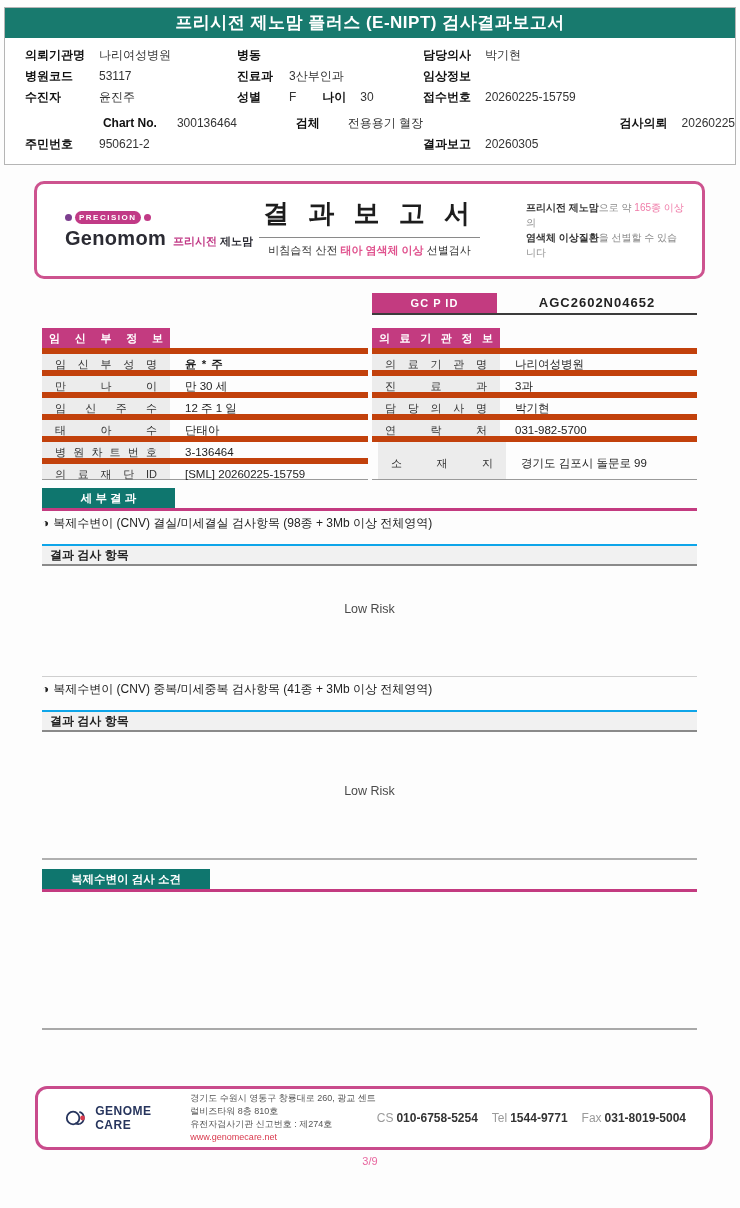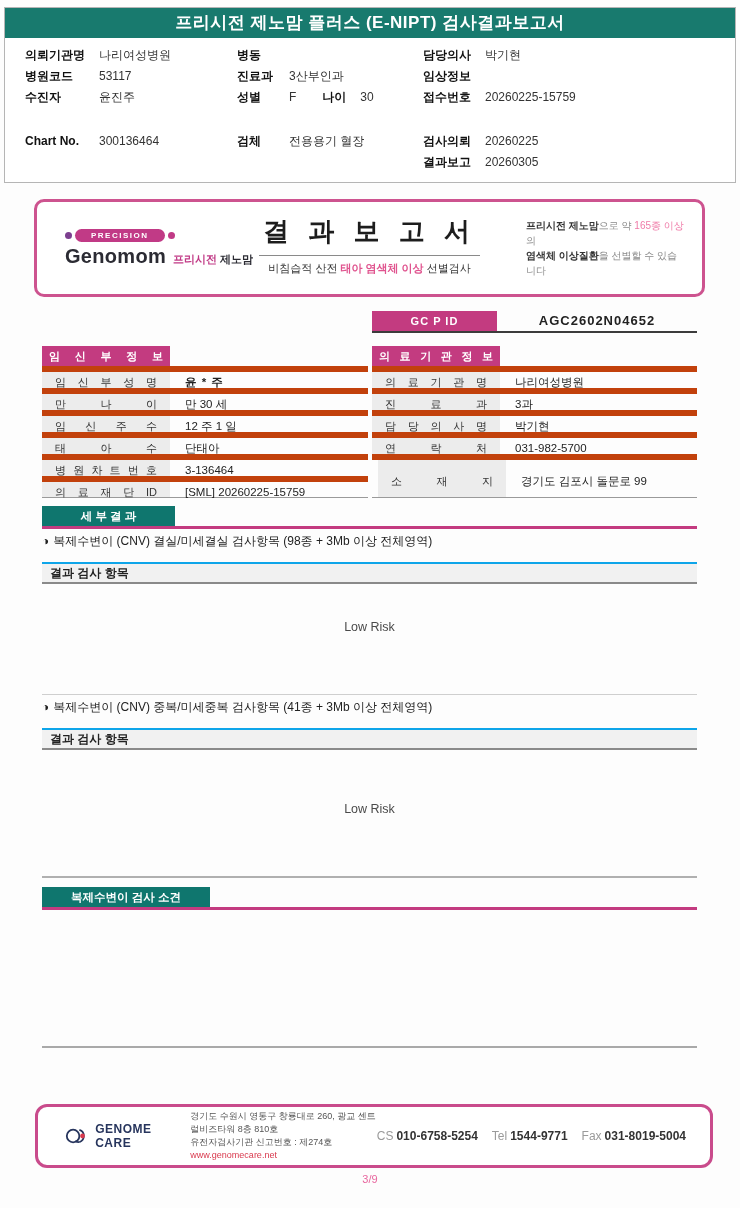--- a/index.html
+++ b/index.html
@@ -9,41 +9,41 @@
   
   .top-block { margin:7px 4px 0; border:1px solid #b5b5b5; background:#fff; }
   .teal-bar { height:30px; line-height:30px; background:#187a6e; color:#fff;
     font-size:17px; font-weight:bold; text-align:center; letter-spacing:0.5px; }
   .info-grid { display:flex; padding:7px 0 9px 20px; }
   .icol { display:flex; flex-direction:column; }
   .icol1 { width:212px; }
   .icol2 { width:186px; }
   .icol3 { flex:1; }
   .irow { display:flex; height:21px; line-height:21px; font-size:12px; }
-  .irow.gap { margin-top:23px; }
+  .irow.gap { margin-top:5px;justify-content:flex-end; }
   .ilab { font-weight:bold; color:#111; }
   .icol1 .ilab { width:74px; }
   .icol2 .ilab { width:52px; }
   .icol3 .ilab { width:62px; }
   .ival { color:#333; }
   .ilab.mini { width:38px; margin-left:26px; }
 
   
   .content { padding:0 43px 0 42px; }
 
   
   .brand-box { margin:16px -8px 0; height:98px; border:3px solid #cd538f;
     border-radius:10px; background:#fff; display:flex; align-items:center; position:relative; }
   .brand-left { margin-left:28px; width:190px; }
   .precision-row { display:flex; align-items:center; gap:3px; }
   .p-dot { width:7px; height:7px; border-radius:50%; }
   .p-dot.l { background:#7c3f8f; }
   .p-dot.r { background:#c13a86; }
   .p-pill { background:#c13a86; color:#fff; font-size:8px; font-weight:bold;
-    letter-spacing:1.5px; padding:2px 16px; border-radius:7px; }
+    letter-spacing:1.5px; padding:2px 4px; border-radius:7px; }
   .brand-name-row { margin-top:3px; display:flex; align-items:baseline; gap:7px; }
   .brand-name { font-size:20px; font-weight:bold; color:#2b2b33; letter-spacing:0.3px; }
   .brand-kr { font-size:11px; font-weight:bold; }
   .brand-kr .pk { color:#c13a86; }
   .brand-kr .dk { color:#2b2b33; }
   .brand-center { position:absolute; left:0; right:0; top:12px; text-align:center; pointer-events:none; }
   .report-title { display:inline-block; font-size:26px; font-weight:bold; color:#1d1d1d;
     letter-spacing:6px; padding:0 4px 6px; border-bottom:1px solid #8a8a8a; }
   .report-sub { margin-top:5px; font-size:11px; color:#333; }
   .report-sub .pk { color:#e0548f; font-weight:bold; }
@@ -128,20 +128,24 @@
             <span class="ival">53117</span>
           </div>
         <div class="irow">
             <span class="ilab">수진자</span>
             <span class="ival">윤진주</span>
           </div>
         <div class="irow gap">
             <span class="ilab">Chart No.</span>
             <span class="ival">300136464</span>
           </div>
+        <div class="irow">
+            <span class="ilab">주민번호</span>
+            <span class="ival">950621-2</span>
+          </div>
       </div>
       <div class="icol icol2">
         <div class="irow">
             <span class="ilab">병동</span>
             <span class="ival"></span>
           </div>
         <div class="irow">
             <span class="ilab">진료과</span>
             <span class="ival">3산부인과</span>
           </div>

